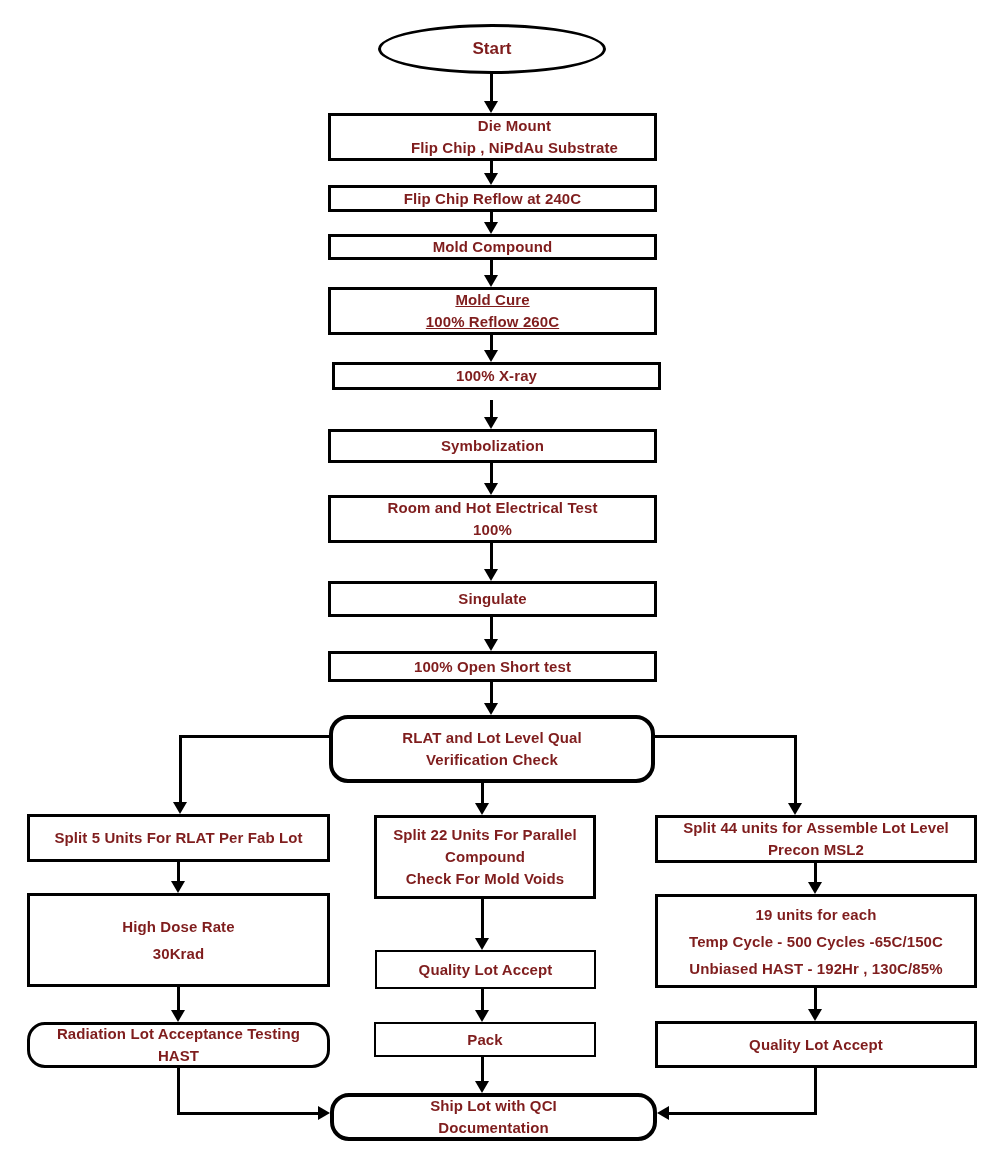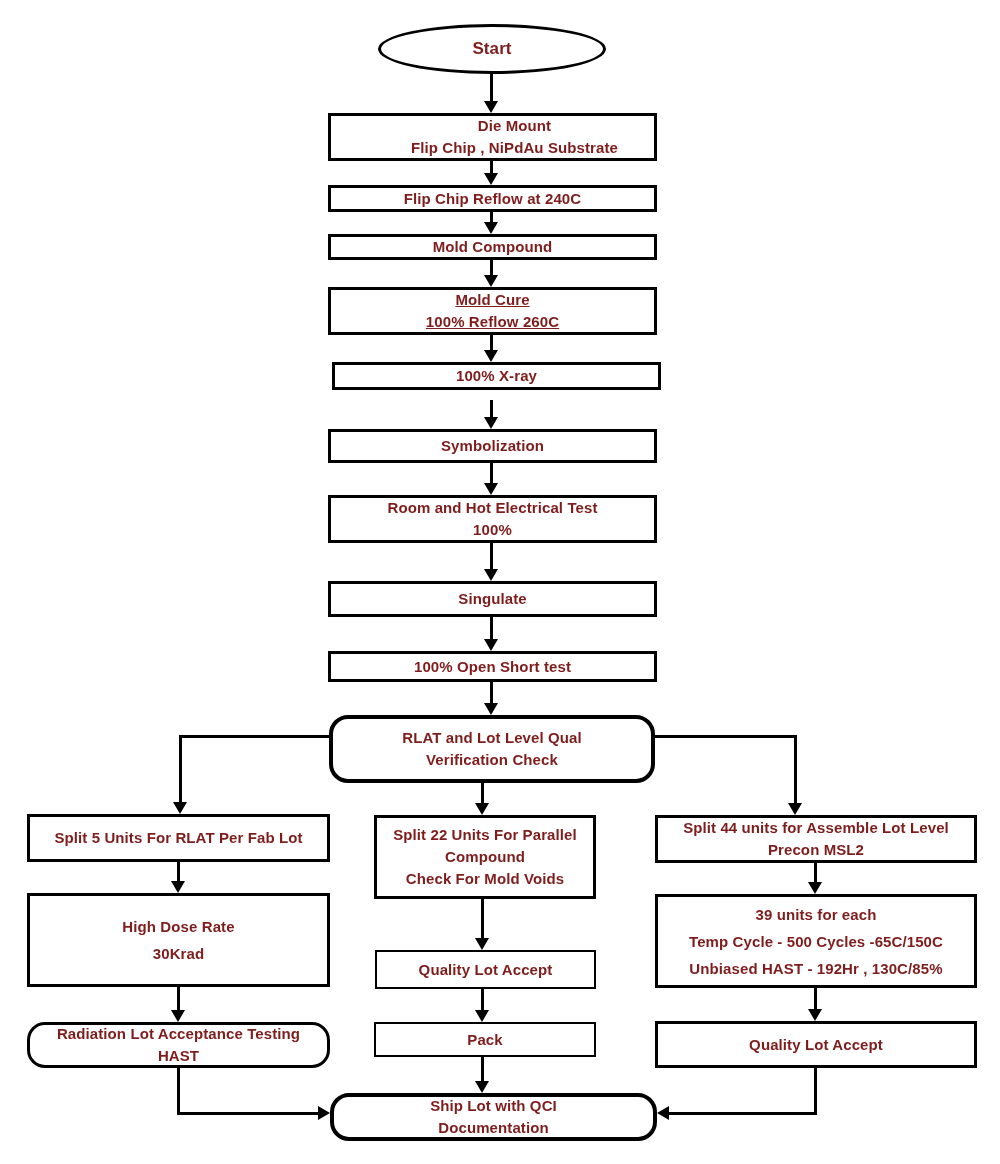--- a/index.html
+++ b/index.html
@@ -150,21 +150,21 @@
   <div class="node border-thin" style="left:374px; top:1022px; width:222px; height:35px;">
     <div>Pack</div>
   </div>
 
   <div class="node" style="left:655px; top:815px; width:322px; height:48px;">
     <div>Split 44 units for Assemble Lot Level</div>
     <div>Precon MSL2</div>
   </div>
 
   <div class="node wide-lines" style="left:655px; top:894px; width:322px; height:94px;">
-    <div>39 units for each</div>
+    <div>19 units for each</div>
     <div>Temp Cycle - 500 Cycles -65C/150C</div>
     <div>Unbiased HAST - 192Hr , 130C/85%</div>
   </div>
 
   <div class="node" style="left:655px; top:1021px; width:322px; height:47px;">
     <div>Quality Lot Accept</div>
   </div>
 
   <div class="node border-thick" style="left:330px; top:1093px; width:327px; height:48px;">
     <div>Ship Lot with QCI</div>

